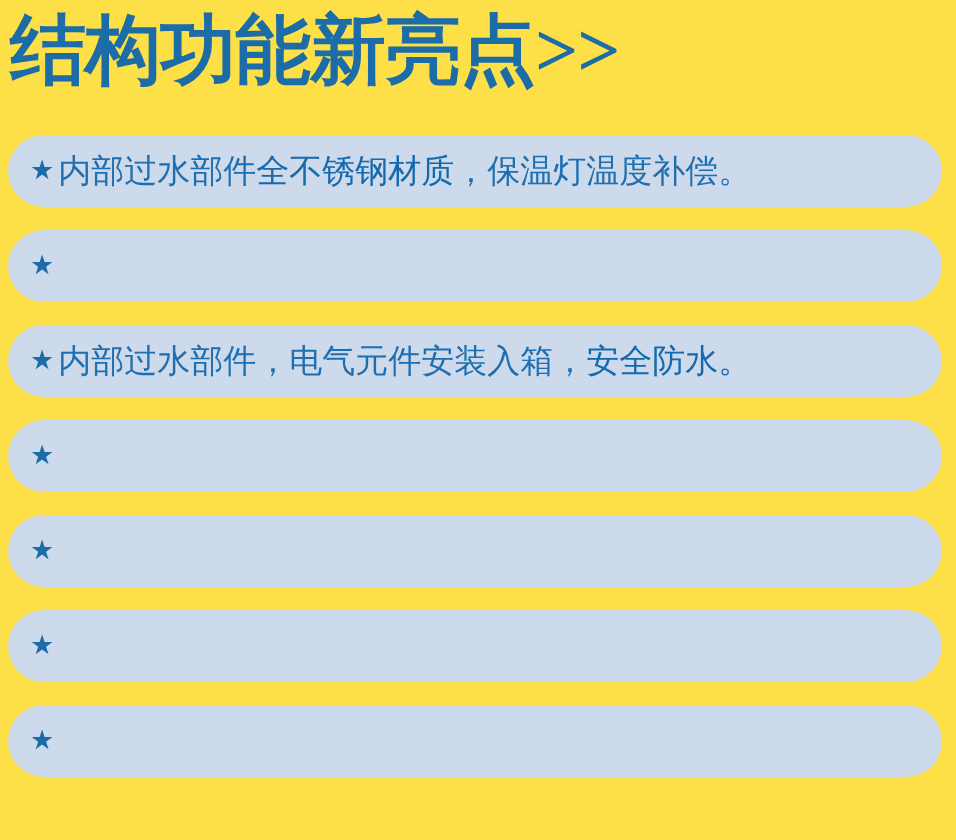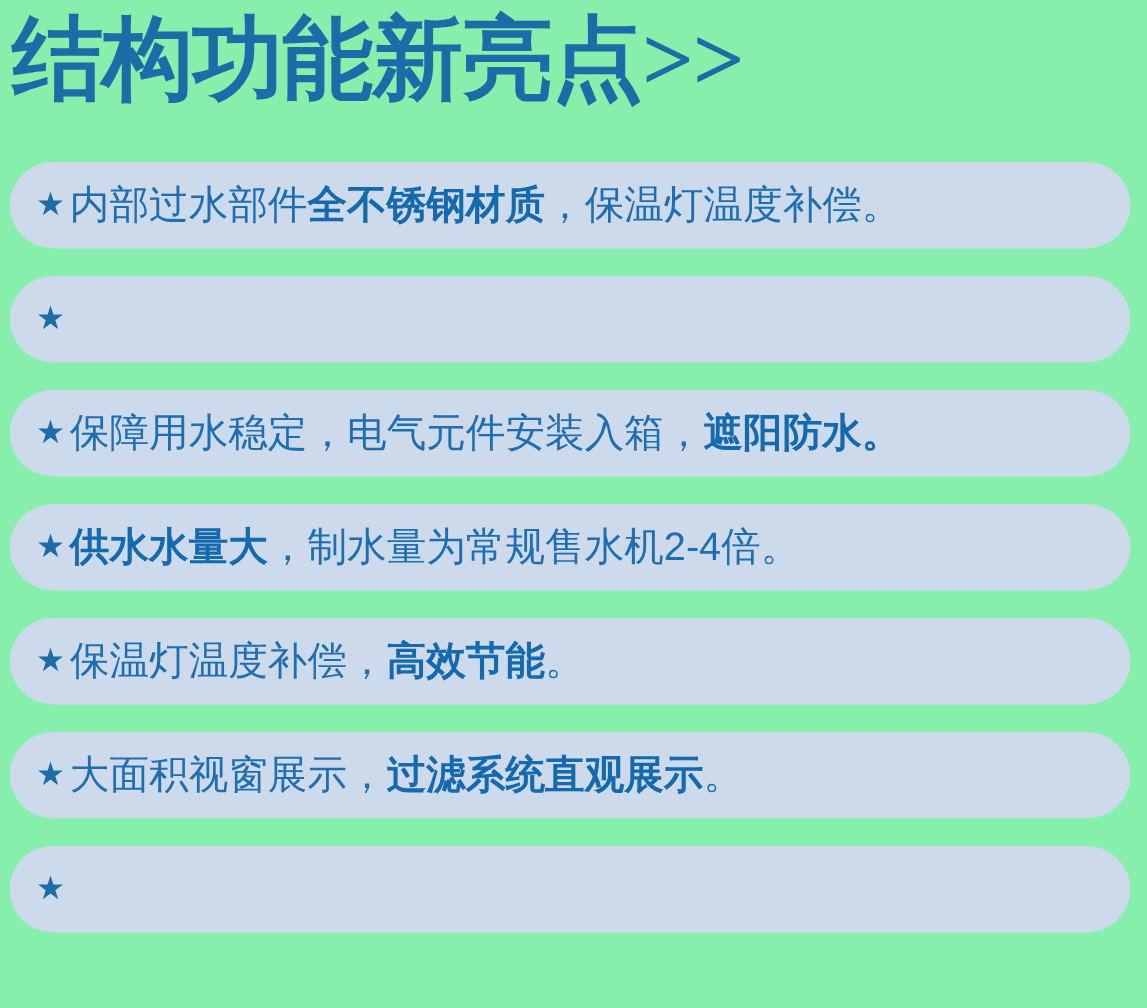--- a/index.html
+++ b/index.html
@@ -12,21 +12,21 @@
     height: 840px;
     font-family: "Liberation Sans", "DejaVu Sans", sans-serif;
     overflow: hidden;
     position: relative;
   }
 
   #page {
     position: relative;
     width: 956px;
     height: 840px;
-    background: #86efac;
+    background: #fde047;
   }
 
   
   .title {
     position: absolute;
     left: 10px;
     top: 2px;
     font-family: "Liberation Serif", "DejaVu Serif", serif;
     font-weight: bold;
     font-size: 76px;
@@ -73,21 +73,21 @@
   .pill-text {
     flex: 1 1 auto;
     color: #1f6fb0;
     font-size: 33px;
     line-height: 40px;
     white-space: nowrap;
     letter-spacing: 0px;
   }
 
   .pill-text .b {
-    font-weight: bold;
+    font-weight: normal;
     color: #1569ad;
     letter-spacing: 0px;
   }
   .pill-text .n {
     font-weight: normal;
     margin-top: 32px;
   }
 </style>
 </head>
 <body>
@@ -99,32 +99,29 @@
   <div class="features">
       <div class="pill" style="background: rgb(204, 218, 235);">
         <span class="pill-star">★</span>
         <span class="pill-text"><span class="n">内部过水部件</span><span class="b">全不锈钢材质</span><span class="n">，保温灯温度补偿。</span></span>
       </div>
       <div class="pill" style="background: rgb(204, 218, 235);">
         <span class="pill-star">★</span>
       </div>
       <div class="pill" style="background: rgb(204, 218, 235);">
         <span class="pill-star">★</span>
-        <span class="pill-text"><span class="n">保障用水稳定，电气元件安装入箱，</span><span class="b">遮阳防水。</span></span>
+        <span class="pill-text"><span class="n">内部过水部件，电气元件安装入箱，</span><span class="b">安全防水。</span></span>
       </div>
       <div class="pill" style="background: rgb(204, 218, 235);">
         <span class="pill-star">★</span>
-        <span class="pill-text"><span class="b">供水水量大</span><span class="n">，制水量为常规售水机2-4倍。</span></span>
       </div>
       <div class="pill" style="background: rgb(204, 218, 235);">
         <span class="pill-star">★</span>
-        <span class="pill-text"><span class="n">保温灯温度补偿，</span><span class="b">高效节能</span><span class="n">。</span></span>
       </div>
       <div class="pill" style="background: rgb(204, 218, 235);">
         <span class="pill-star">★</span>
-        <span class="pill-text"><span class="n">大面积视窗展示，</span><span class="b">过滤系统直观展示</span><span class="n">。</span></span>
       </div>
       <div class="pill" style="background: rgb(204, 218, 235);">
         <span class="pill-star">★</span>
       </div>
     </div>
 
 </div>
 
 </body></html>

